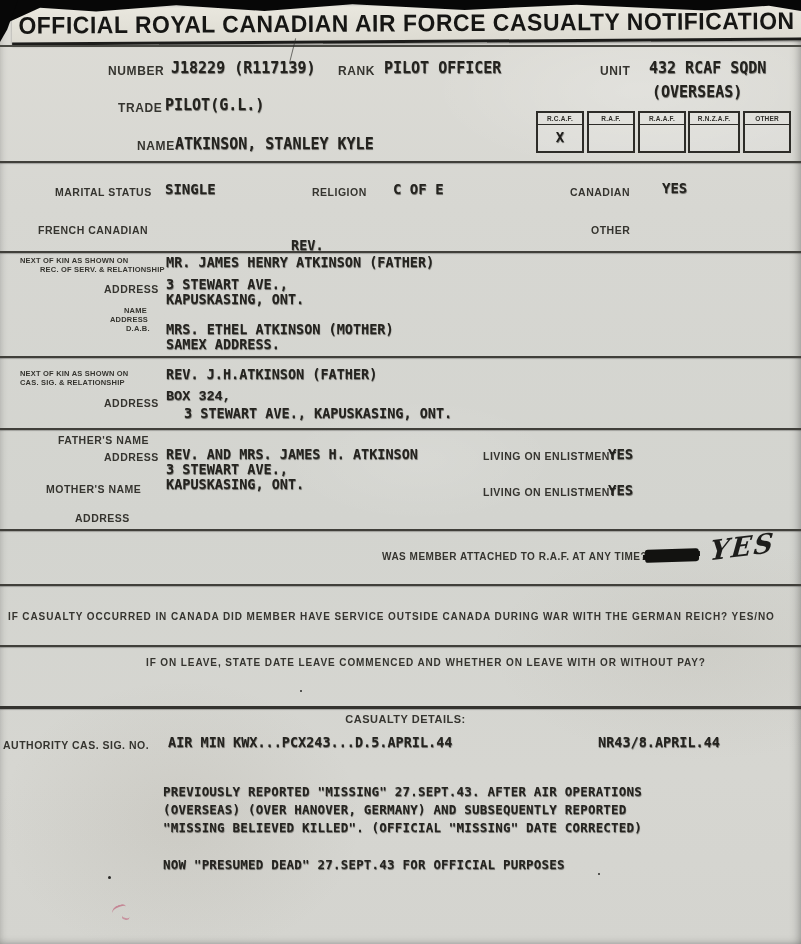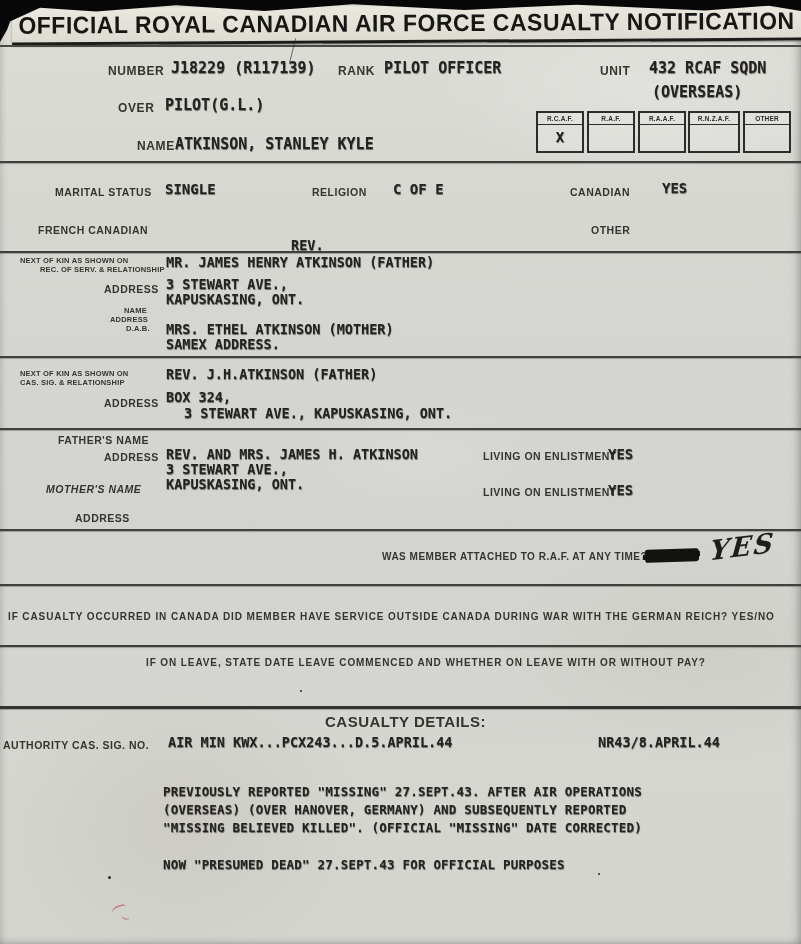--- a/index.html
+++ b/index.html
@@ -75,21 +75,21 @@
   <div class="under-rule"></div>
   <div class="crack"></div>
 
   <div class="lbl lbl-lg" style="left:108px;top:64px;">NUMBER</div>
   <div class="typ typ15" style="left:163px;top:59px;">J18229 (R117139)</div>
   <div class="lbl lbl-lg" style="left:338px;top:64px;">RANK</div>
   <div class="typ typ15" style="left:376px;top:59px;">PILOT OFFICER</div>
   <div class="lbl lbl-lg" style="left:600px;top:64px;">UNIT</div>
   <div class="typ typ15" style="left:641px;top:59px;">432 RCAF SQDN</div>
   <div class="typ typ15" style="left:644px;top:83px;">(OVERSEAS)</div>
-  <div class="lbl lbl-lg" style="left:118px;top:101px;">OVER</div>
+  <div class="lbl lbl-lg" style="left:118px;top:101px;">TRADE</div>
   <div class="typ typ15" style="left:157px;top:96px;">PILOT(G.L.)</div>
   <div class="lbl lbl-lg" style="left:137px;top:139px;">NAME</div>
   <div class="typ typ15" style="left:167px;top:135px;">ATKINSON, STANLEY KYLE</div>
 
   <div class="sbox" style="left:536px;">
     <div class="sbox-h">R.C.A.F.</div>
     <div class="sbox-m">X</div>
   </div>
   <div class="sbox" style="left:587px;">
     <div class="sbox-h">R.A.F.</div>
@@ -133,52 +133,52 @@
   <div class="lbl lbl-sm" style="left:126px;top:324px;">D.A.B.</div>
   <div class="typ typ13" style="left:158px;top:321px;">MRS. ETHEL ATKINSON (MOTHER)</div>
   <div class="typ typ13" style="left:158px;top:336px;">SAMEX ADDRESS.</div>
 
   <div class="rule" style="top:356px;"></div>
 
   <div class="lbl lbl-sm" style="left:20px;top:369px;">NEXT OF KIN AS SHOWN ON</div>
   <div class="lbl lbl-sm" style="left:20px;top:378px;">CAS. SIG. &amp; RELATIONSHIP</div>
   <div class="typ typ13" style="left:158px;top:366px;">REV. J.H.ATKINSON (FATHER)</div>
   <div class="lbl" style="left:104px;top:397px;">ADDRESS</div>
-  <div class="typ typ13" style="left:158px;top:389px;">BOX 324,</div>
+  <div class="typ typ13" style="left:158px;top:389px;font-family:Liberation Mono, monospace;">BOX 324,</div>
   <div class="typ typ13" style="left:176px;top:405px;">3 STEWART AVE., KAPUSKASING, ONT.</div>
 
   <div class="rule" style="top:428px;"></div>
 
   <div class="lbl" style="left:58px;top:434px;">FATHER'S NAME</div>
   <div class="lbl" style="left:104px;top:451px;">ADDRESS</div>
   <div class="typ typ13" style="left:158px;top:446px;">REV. AND MRS. JAMES H. ATKINSON</div>
   <div class="typ typ13" style="left:158px;top:461px;">3 STEWART AVE.,</div>
   <div class="typ typ13" style="left:158px;top:476px;">KAPUSKASING, ONT.</div>
   <div class="lbl" style="left:483px;top:450px;">LIVING ON ENLISTMENT</div>
   <div class="typ typ14" style="left:600px;top:446px;">YES</div>
-  <div class="lbl" style="left:46px;top:483px;font-style:italic;">MOTHER'S NAME</div>
+  <div class="lbl" style="left:46px;top:483px;">MOTHER'S NAME</div>
   <div class="lbl" style="left:483px;top:486px;">LIVING ON ENLISTMENT</div>
   <div class="typ typ14" style="left:600px;top:482px;">YES</div>
   <div class="lbl" style="left:75px;top:512px;">ADDRESS</div>
 
   <div class="rule" style="top:529px;"></div>
 
   <div class="lbl lbl-q" style="left:382px;top:551px;letter-spacing:0.5px;">WAS MEMBER ATTACHED TO R.A.F. AT ANY TIME?</div>
   <div class="redaction"></div>
   <div class="handwrit">YES</div>
 
   <div class="rule" style="top:584px;"></div>
 
   <div class="lbl lbl-q" style="left:8px;top:611px;text-align:right;">IF CASUALTY OCCURRED IN CANADA DID MEMBER HAVE SERVICE OUTSIDE CANADA DURING WAR WITH THE GERMAN REICH?  YES/NO</div>
   <div class="rule" style="top:645px;"></div>
   <div class="lbl lbl-q" style="left:146px;top:657px;text-align:right;">IF ON LEAVE, STATE DATE LEAVE COMMENCED AND WHETHER ON LEAVE WITH OR WITHOUT PAY?</div>
 
   <div class="rule heavy" style="top:706px;"></div>
 
-  <div class="lbl" style="left:0;right:0;top:713px;text-align:center;font-size:15px;margin-left:10px;">CASUALTY  DETAILS:</div>
+  <div class="lbl" style="left:0;right:0;top:713px;text-align:center;font-size:11px;margin-left:10px;">CASUALTY  DETAILS:</div>
   <div class="lbl" style="left:3px;top:739px;">AUTHORITY CAS. SIG. NO.</div>
   <div class="typ typ13" style="left:160px;top:734px;">AIR MIN KWX...PCX243...D.5.APRIL.44</div>
   <div class="typ typ13" style="left:590px;top:734px;">NR43/8.APRIL.44</div>
 
   <div class="typ typ12" style="left:155px;top:784px;">PREVIOUSLY REPORTED "MISSING" 27.SEPT.43. AFTER AIR OPERATIONS</div>
   <div class="typ typ12" style="left:155px;top:802px;">(OVERSEAS) (OVER HANOVER, GERMANY)  AND SUBSEQUENTLY REPORTED</div>
   <div class="typ typ12" style="left:155px;top:820px;">"MISSING BELIEVED KILLED".  (OFFICIAL "MISSING" DATE CORRECTED)</div>
   <div class="typ typ12" style="left:155px;top:857px;">NOW "PRESUMED DEAD" 27.SEPT.43 FOR OFFICIAL PURPOSES</div>
 
   <div class="speck" style="left:108px;top:876px;width:3px;height:3px;"></div>

